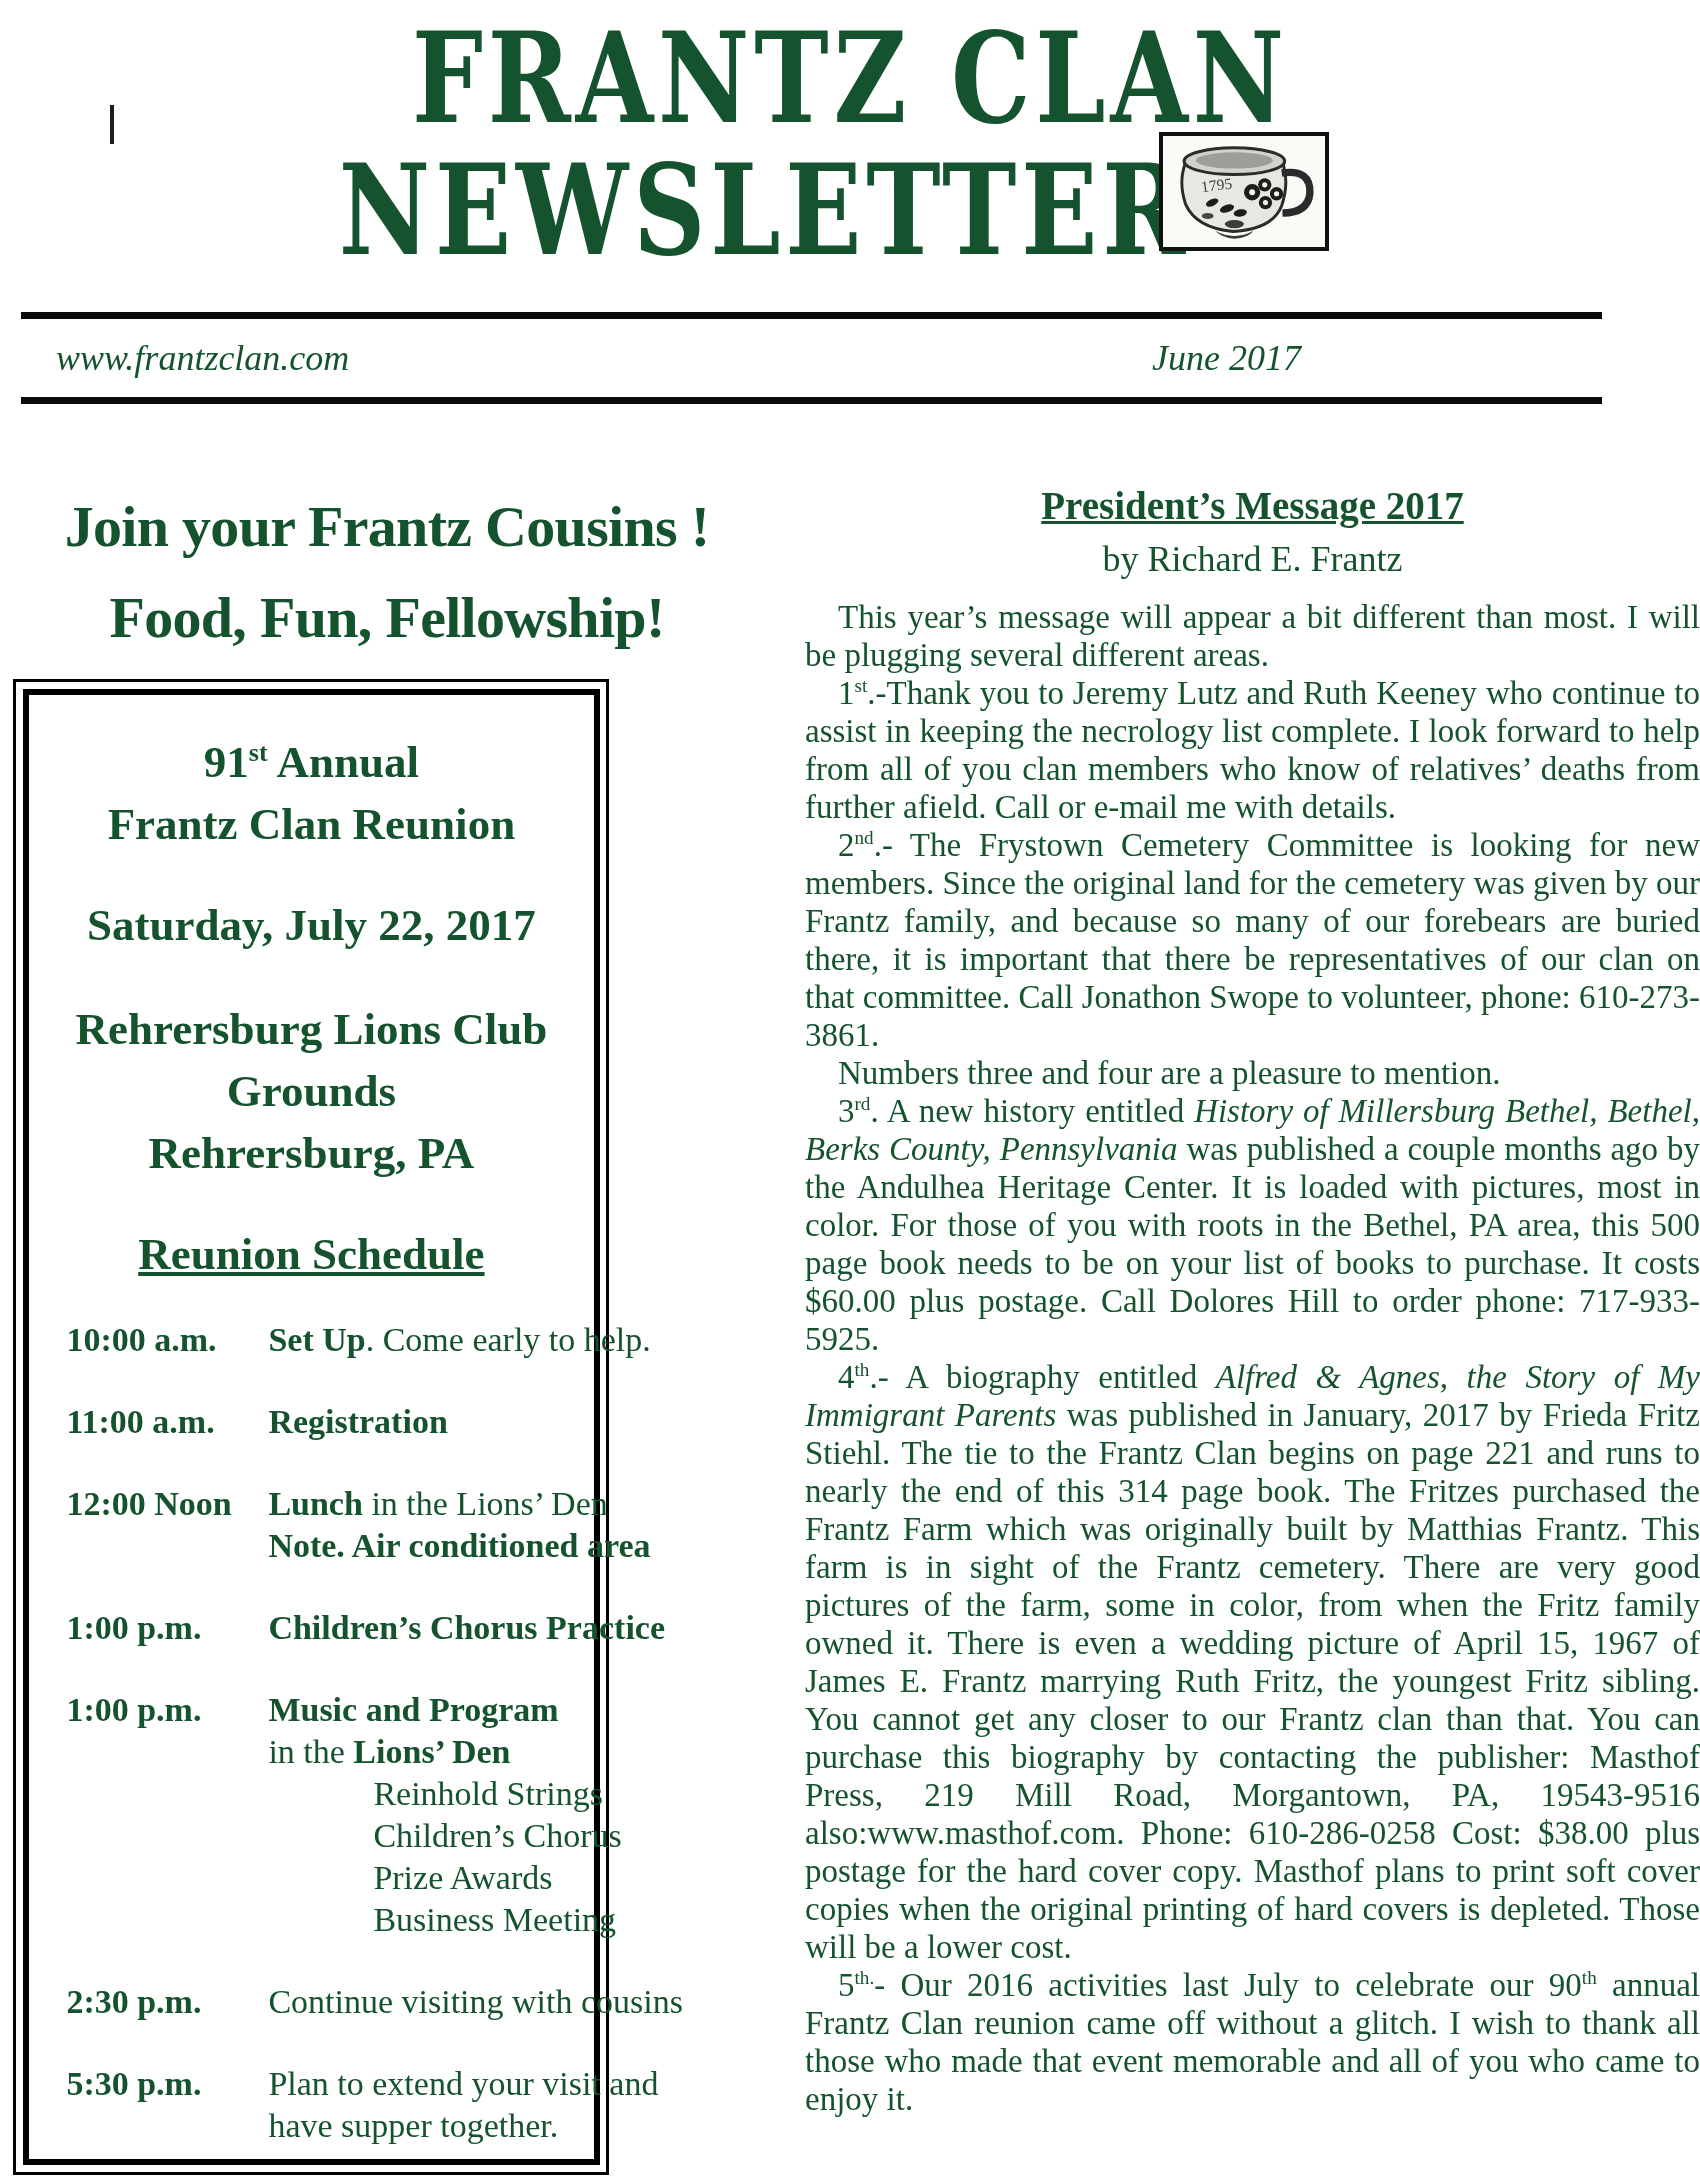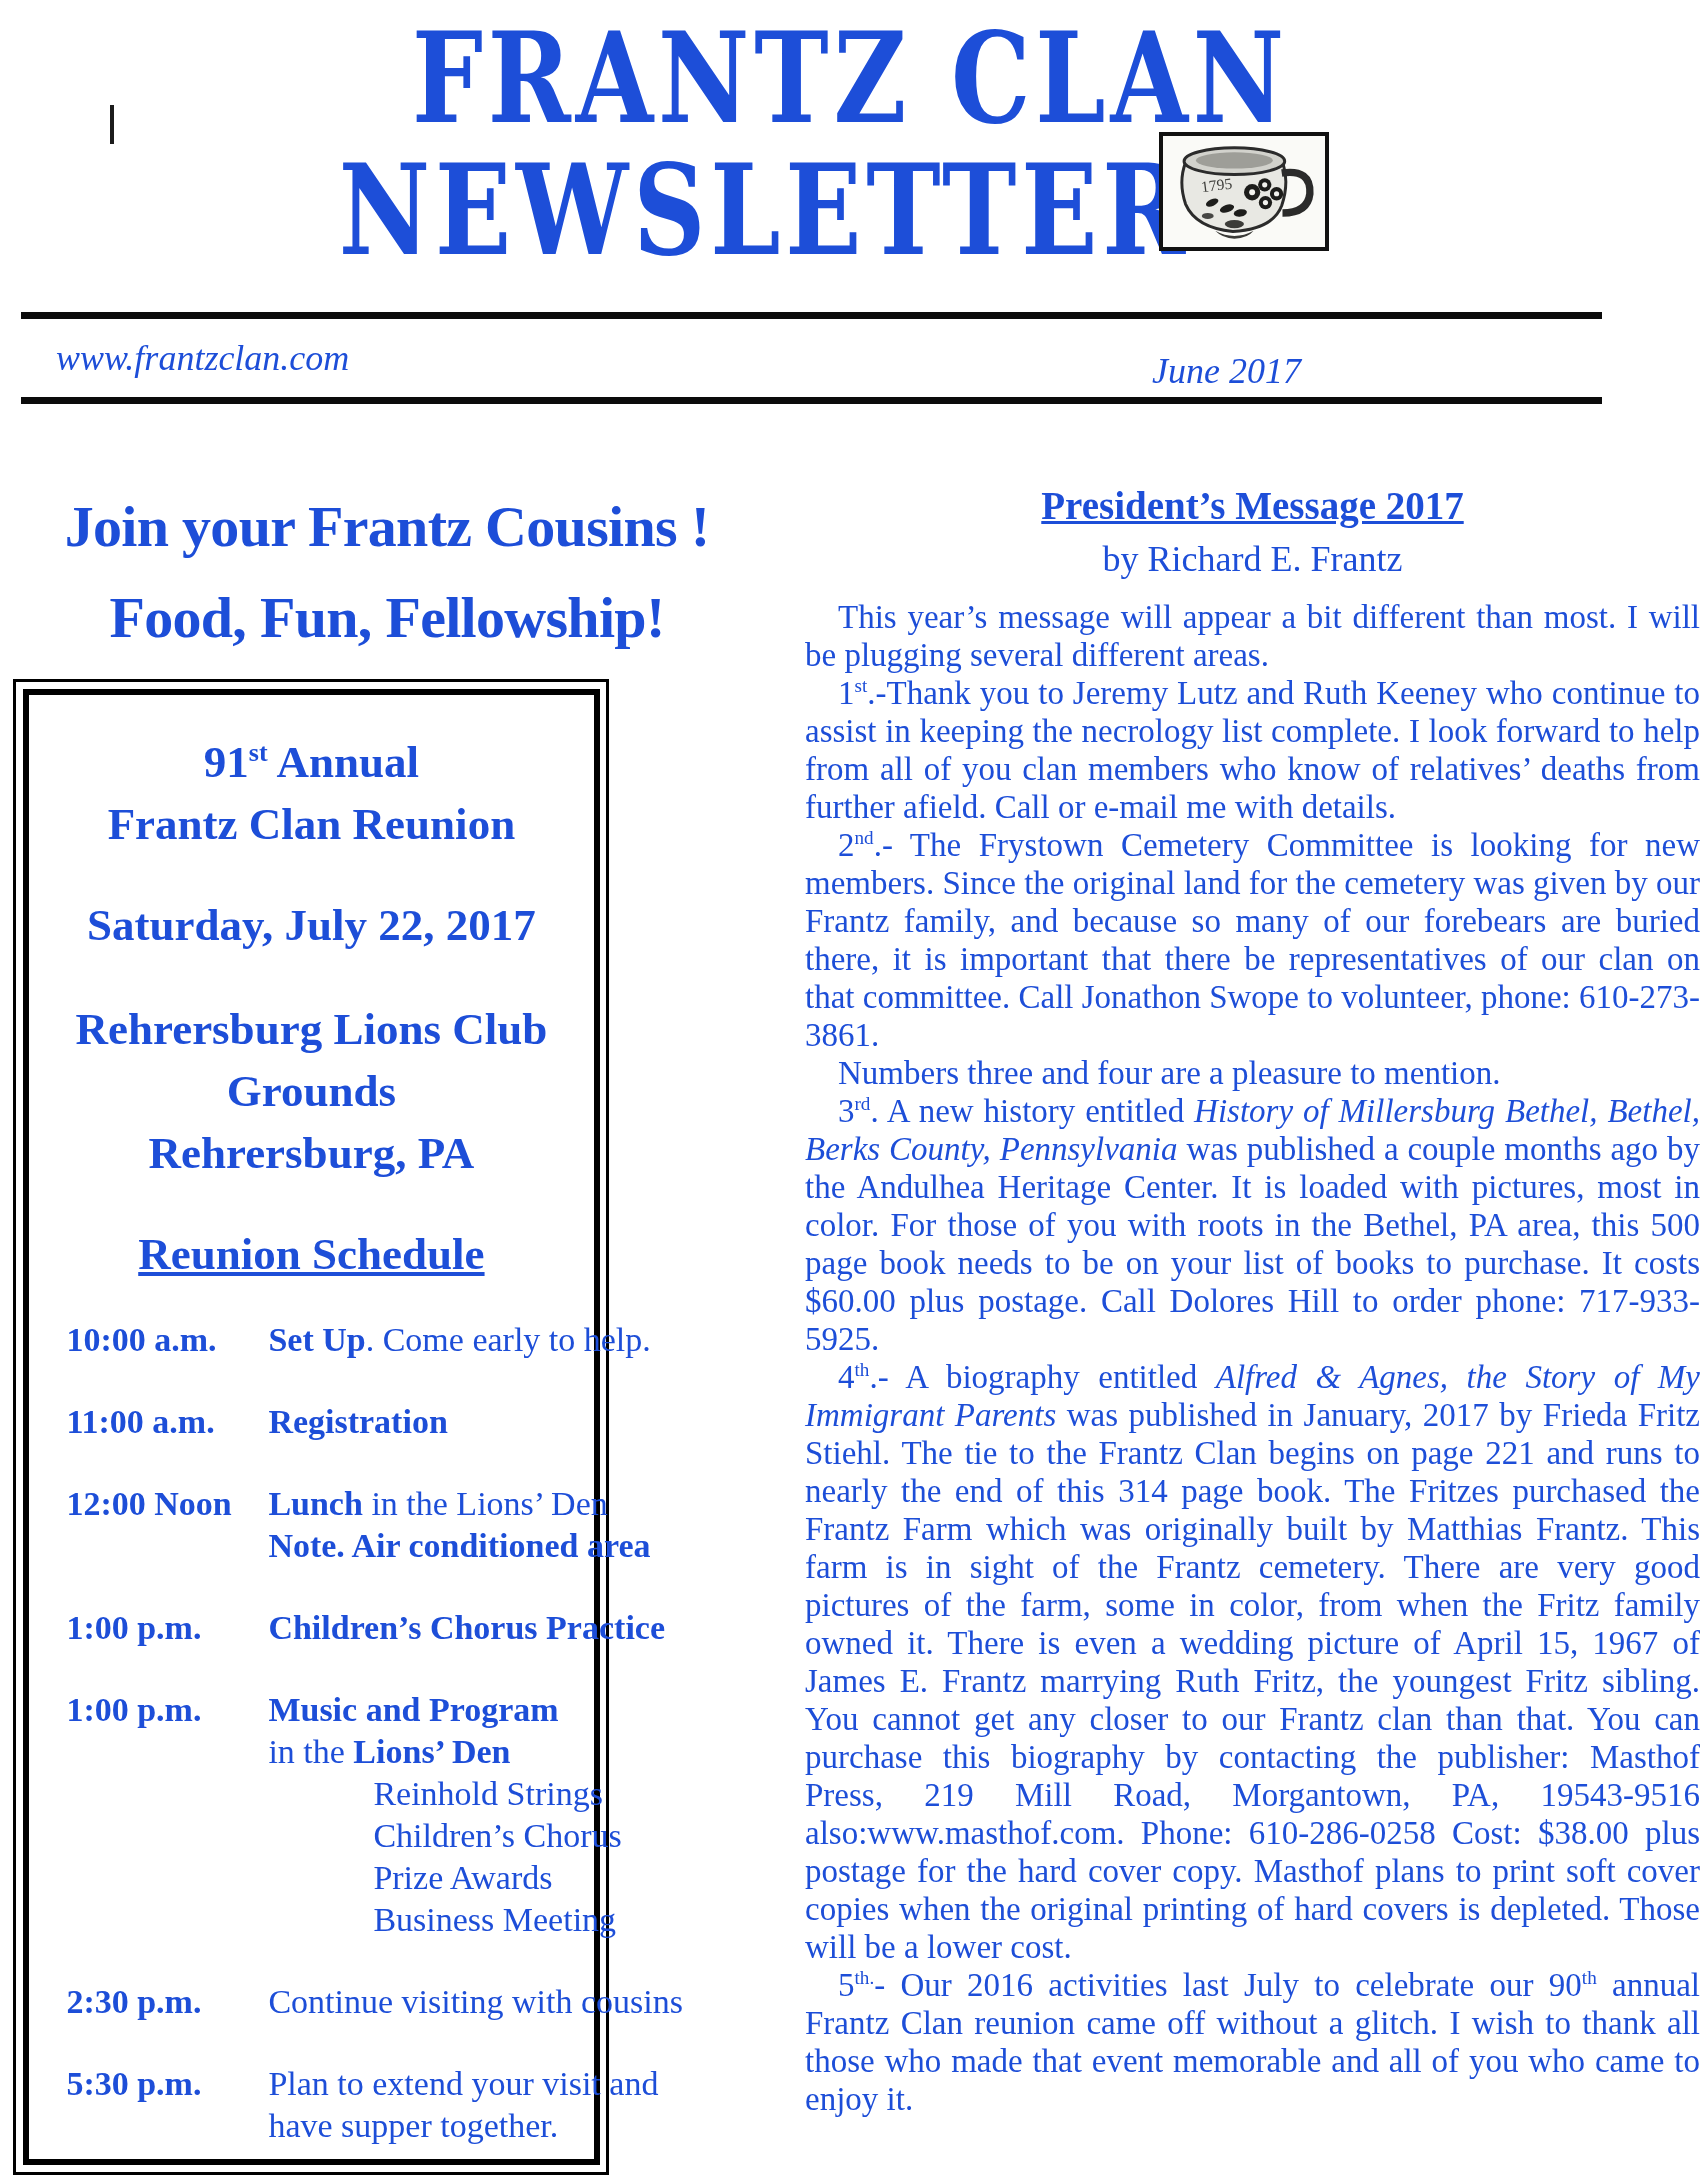--- a/index.html
+++ b/index.html
@@ -1,36 +1,36 @@
 <!DOCTYPE html>
 <html style="font-size:12px"><head>
 <meta charset="utf-8">
 <style>
   html,body{margin:0;padding:0;background:#ffffff;}
-  .page{position:relative;width:1701px;height:2183px;background:#ffffff;color:#1d4ed8;
+  .page{position:relative;width:1701px;height:2183px;background:#ffffff;color:#14532d;
         font-family:"Liberation Serif", serif;overflow:hidden;}
 
   
   .mast1{position:absolute;top:13.4px;left:0;width:1701px;text-align:center;
          font-family:"DejaVu Serif", serif;font-weight:bold;font-size:125px;line-height:1.05;
          letter-spacing:6px;transform:scaleX(.80);white-space:nowrap;}
   .mast2{position:absolute;top:145px;left:0;width:1529px;text-align:center;
          font-family:"DejaVu Serif", serif;font-weight:bold;font-size:125px;line-height:1.05;
          letter-spacing:6px;transform:scaleX(.80);white-space:nowrap;}
   .stray{position:absolute;left:110px;top:105px;width:3.7px;height:39px;background:#1c1c1c;}
 
   .mug{position:absolute;left:1159px;top:132px;width:162px;height:111px;border:4.5px solid #111;
        background:#fafaf7;}
 
   .rule{position:absolute;left:21px;width:1581px;height:6.7px;background:#0b0b0b;}
   .rule1{top:312px;}
   .rule2{top:397px;}
   .infobar{position:absolute;left:0;top:332px;width:1445px;height:59px;font-size:36px;}
   .site{position:absolute;left:56px;top:4.5px;font-style:italic;}
-  .issue{position:absolute;right:144px;top:18px;font-style:italic;}
+  .issue{position:absolute;right:144px;top:5px;font-style:italic;}
 
   
   .headline{position:absolute;left:12px;top:481px;width:750px;text-align:center;
             font-weight:bold;font-size:58px;line-height:91px;letter-spacing:-0.7px;}
   .box-outer{position:absolute;left:13.4px;top:679px;width:596px;height:1496px;
              border:3px solid #000;padding:6.7px;box-sizing:border-box;}
   .box-inner{width:100%;height:100%;border:6.7px solid #000;box-sizing:border-box;
              padding:21px 16.3px 0 16.3px;text-align:center;}
   .bx{font-weight:bold;font-size:45px;line-height:62px;}
   .bx-t1{margin-top:15px;}

